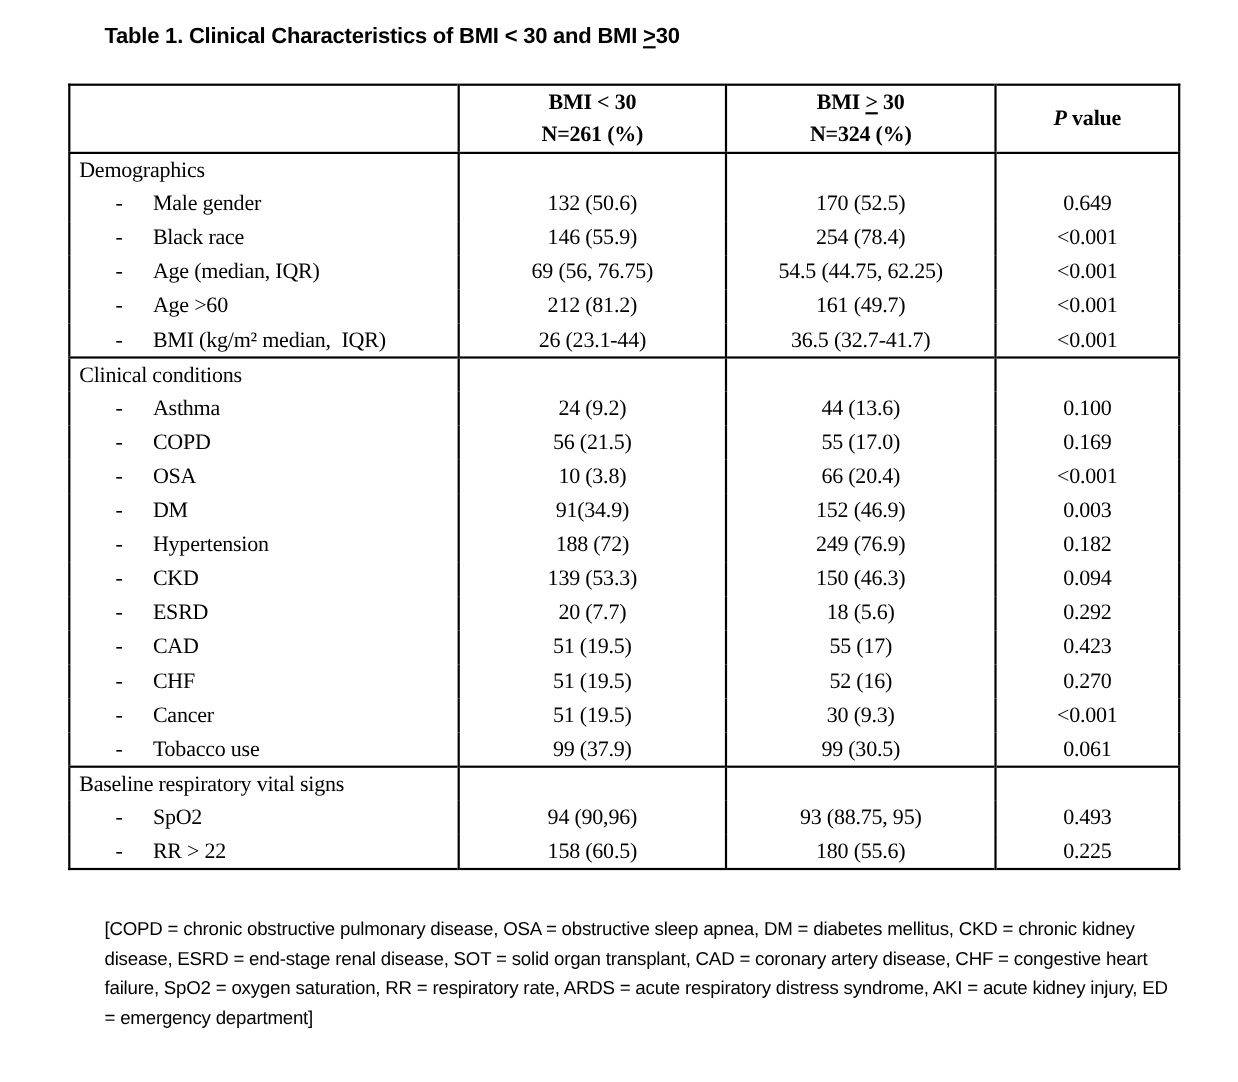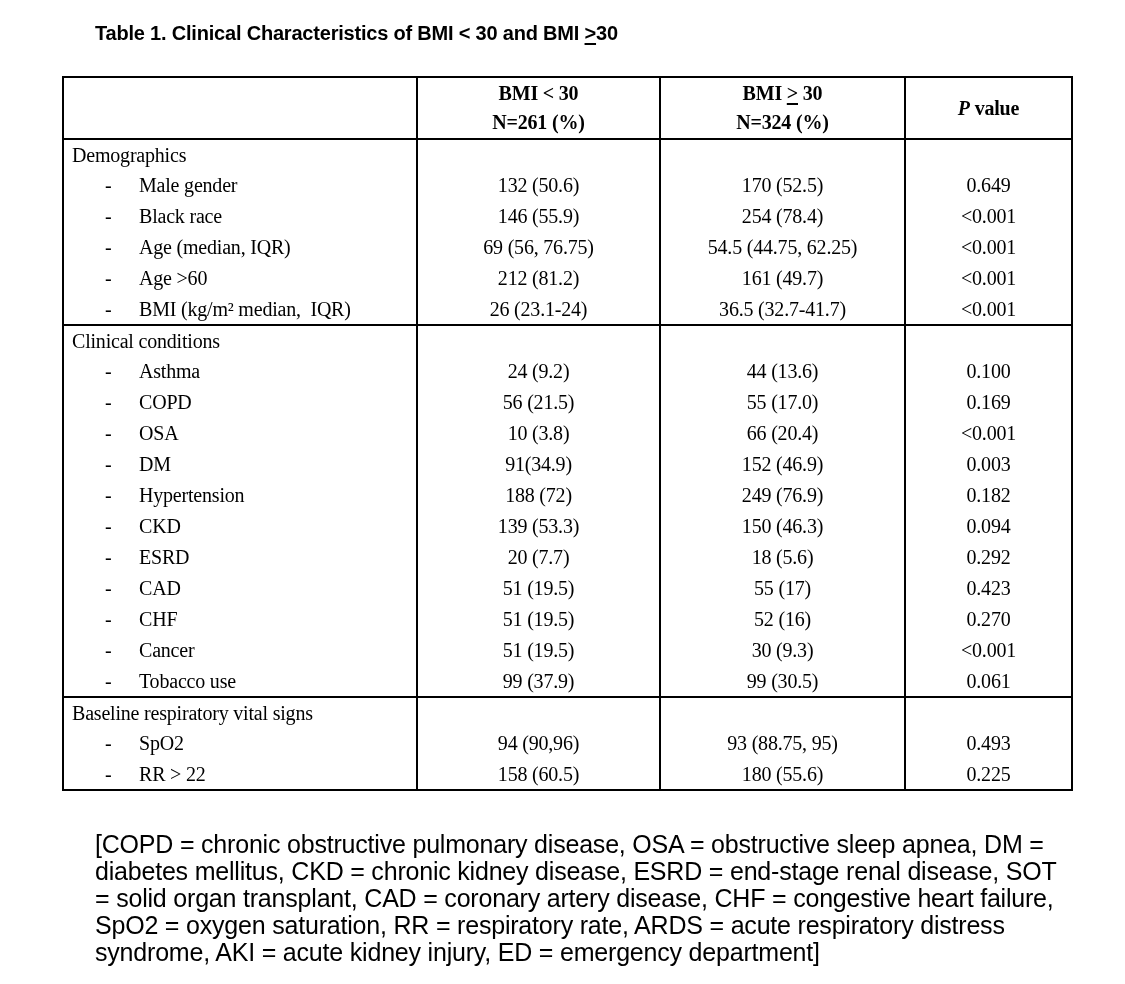--- a/index.html
+++ b/index.html
@@ -56,21 +56,21 @@
   tr.section td { border-top: 2px solid #000; }
 
   td.c-label { text-align: left; padding-left: 8px; }
   td.c-val   { text-align: center; }
   .bullet { display: inline-block; margin-left: 33px; width: 34px; }
   .pv-italic { font-style: italic; }
 
   .footnote {
     margin: 40px 0 0 95px;
     width: 975px;
-    font-size: 25px;
+    font-size: 17px;
     line-height: 27px;
     letter-spacing: -0.2px;
   }
 </style>
 </head>
 <body>
 
 <div class="page">
 
   <div class="title"><span>Table 1. Clinical Characteristics of BMI &lt; 30 and BMI </span><span class="geq">&gt;</span><span>30</span></div>
@@ -123,21 +123,21 @@
         <td class="c-val">&lt;0.001</td>
       </tr>
       <tr>
         <td class="c-label"><span class="bullet">-</span><span>Age &gt;60</span></td>
         <td class="c-val">212 (81.2)</td>
         <td class="c-val">161 (49.7)</td>
         <td class="c-val">&lt;0.001</td>
       </tr>
       <tr>
         <td class="c-label"><span class="bullet">-</span><span>BMI (kg/m² median,&nbsp; IQR)</span></td>
-        <td class="c-val">26 (23.1-24)</td>
+        <td class="c-val">26 (23.1-44)</td>
         <td class="c-val">36.5 (32.7-41.7)</td>
         <td class="c-val">&lt;0.001</td>
       </tr>
 
       <tr class="section">
         <td class="c-label">Clinical conditions</td>
         <td class="c-val"></td>
         <td class="c-val"></td>
         <td class="c-val"></td>
       </tr>

